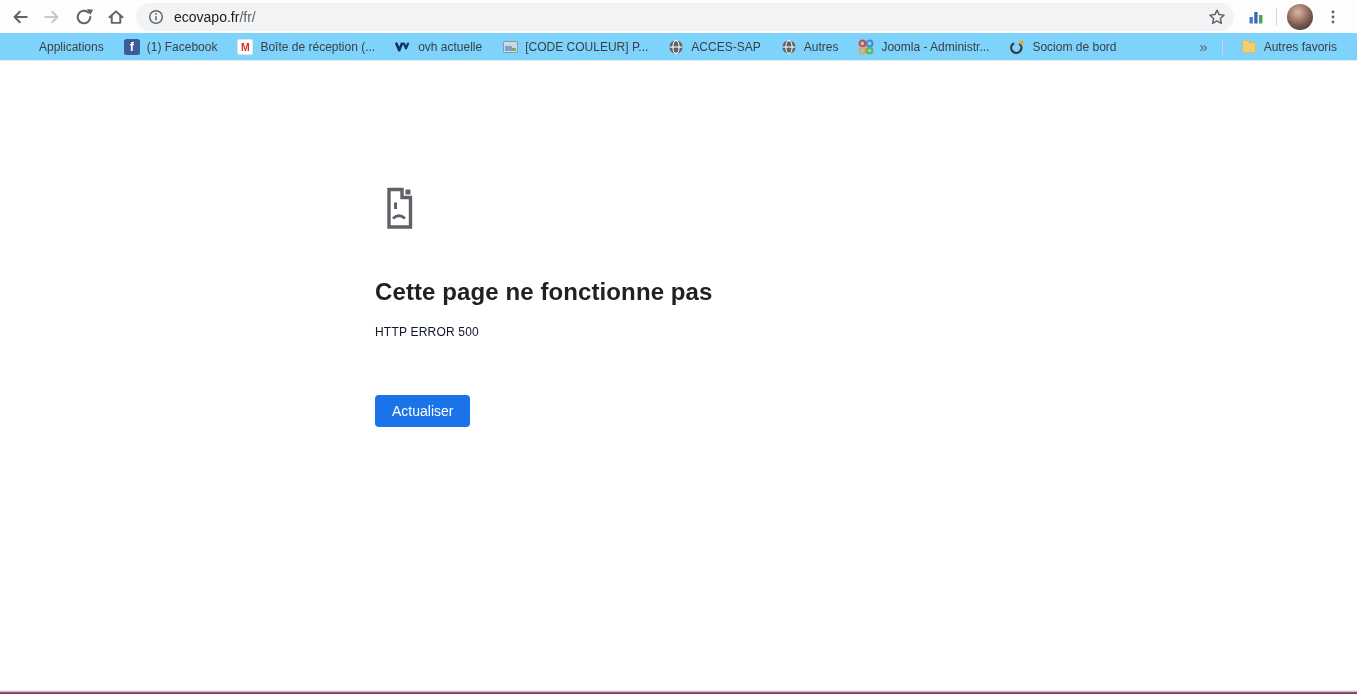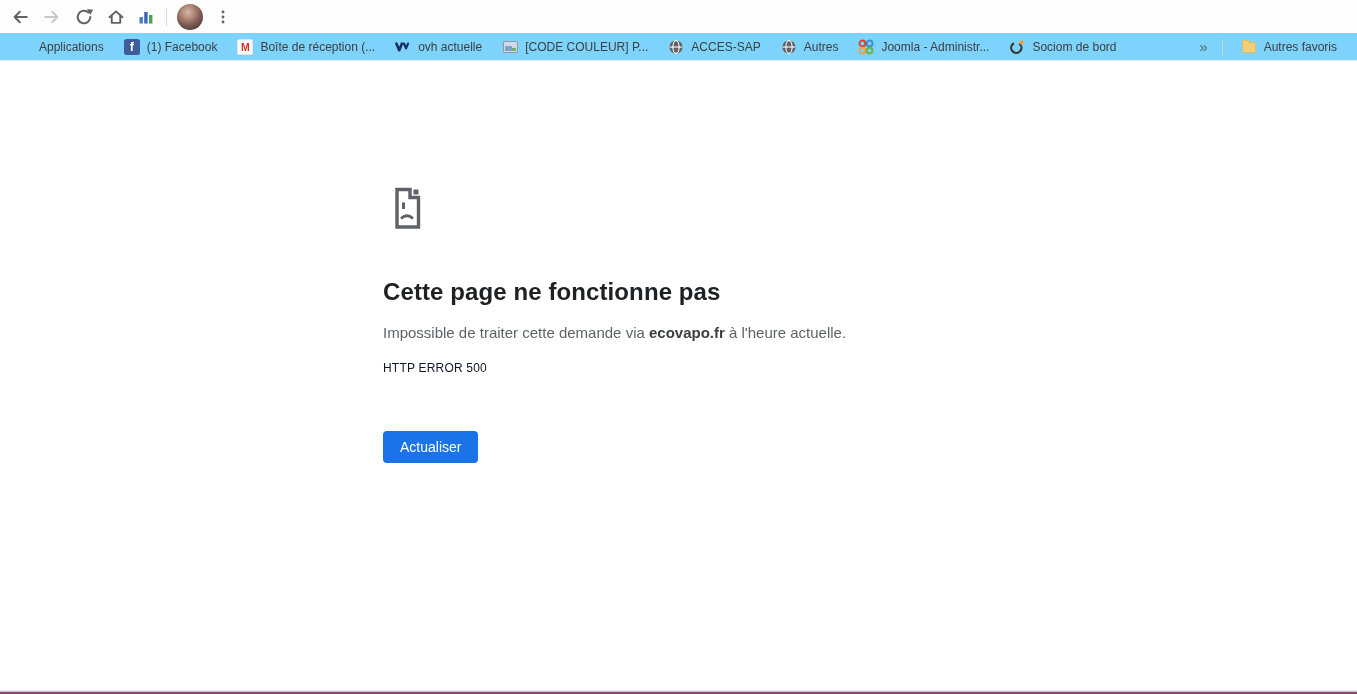--- a/index.html
+++ b/index.html
@@ -102,21 +102,21 @@
 
   .folder-badge { width: 14px; height: 11px; background: #f0d077; border: 1px solid #ddbb60; border-radius: 1.5px; position: relative; margin-top: 2px; }
   .folder-badge::before { content: ""; position: absolute; top: -3px; left: -1px; width: 6px; height: 3px; background: #f0d077; border: 1px solid #ddbb60; border-bottom: none; border-radius: 1.5px 1.5px 0 0; }
 
   
   .content {
     position: relative;
     height: 629px;
     background: #ffffff;
   }
-  .error-box { position: absolute; left: 383px; top: 123px; width: 620px; }
+  .error-box { position: absolute; left: 375px; top: 123px; width: 620px; }
   .error-title {
     margin-top: 42px;
     font-size: 24px;
     font-weight: 600;
     color: #202124;
     letter-spacing: 0.1px;
   }
   .error-msg {
     margin-top: 17px;
     font-size: 15px;
@@ -180,20 +180,35 @@
       </span>
     </button>
     <button class="tb-btn">
       <span>
         <svg width="18" height="18" viewBox="0 0 16 16">
           <path d="M2.2 8.2 L8 3 L13.8 8.2 M4.2 6.8 V13.2 H11.8 V6.8" fill="none" stroke="#5f6368" stroke-width="1.7" stroke-linecap="round" stroke-linejoin="round"></path>
         </svg>
       </span>
     </button>
 
+    <div class="omnibox">
+      <span style="display:flex;">
+        <svg width="16" height="16" viewBox="0 0 16 16">
+          <circle cx="8" cy="8" r="6.3" fill="none" stroke="#5f6368" stroke-width="1.4"></circle>
+          <rect x="7.25" y="7" width="1.5" height="4.4" rx="0.7" fill="#5f6368"></rect>
+          <circle cx="8" cy="4.9" r="0.95" fill="#5f6368"></circle>
+        </svg>
+      </span>
+      <span class="url"><span class="host">ecovapo.fr</span><span class="path">/fr/</span></span>
+      <span class="star">
+        <svg width="18" height="18" viewBox="0 0 16 16">
+          <path d="M8 1.9 L9.85 5.85 L14.2 6.35 L11 9.3 L11.85 13.6 L8 11.45 L4.15 13.6 L5 9.3 L1.8 6.35 L6.15 5.85 Z" fill="none" stroke="#5f6368" stroke-width="1.3" stroke-linejoin="round"></path>
+        </svg>
+      </span>
+    </div>
 
     <span class="ext-icon">
       <svg width="16" height="16" viewBox="0 0 16 16">
         <rect x="1.5" y="8" width="3.4" height="6.5" fill="#4a78d1"></rect>
         <rect x="6.2" y="3" width="3.4" height="11.5" fill="#3f67b8"></rect>
         <rect x="11" y="6" width="3.4" height="8.5" fill="#4ba356"></rect>
       </svg>
     </span>
     <span class="toolbar-sep"></span>
     <span class="avatar"></span>
@@ -320,21 +335,20 @@
         <svg width="48" height="48" viewBox="0 0 48 48">
           <path d="M14 5.5 H27 V13.5 H35.5 V43 H14 Z" fill="none" stroke="#5f6368" stroke-width="3.4" stroke-linejoin="miter"></path>
           <rect x="30.5" y="5.5" width="5" height="5" fill="#5f6368"></rect>
           <rect x="19" y="18.5" width="3" height="6.5" fill="#5f6368"></rect>
           <path d="M18 34.5 Q24 29 30 34.5" fill="none" stroke="#5f6368" stroke-width="3"></path>
         </svg>
       </span>
 
       <h1 class="error-title">Cette page ne fonctionne pas</h1>
 
-      <p class="error-msg"><span>Impossible de traiter cette demande via </span><b>ecovapo.fr</b><span> à l'heure actuelle.</span></p>
 
       <div class="error-code">HTTP ERROR 500</div>
 
       <button class="reload-btn">Actualiser</button>
     </div>
   </div>
 
   <div class="taskbar-edge"></div>
 </div>
 

